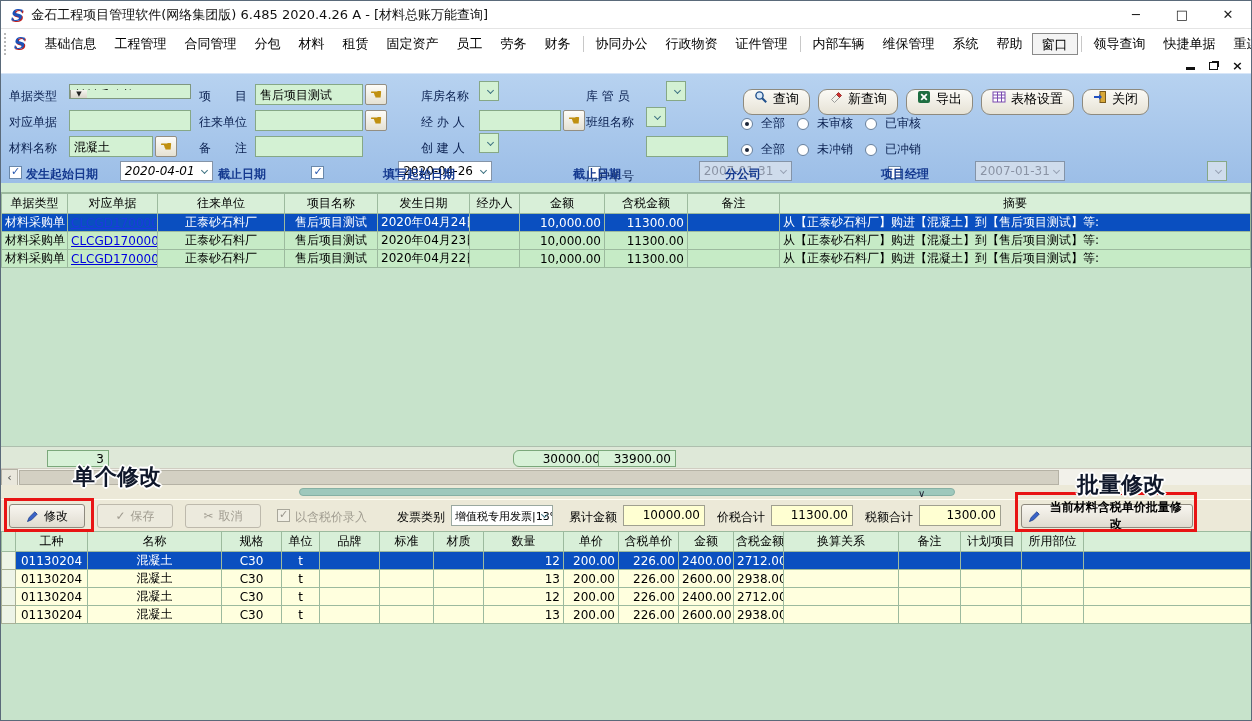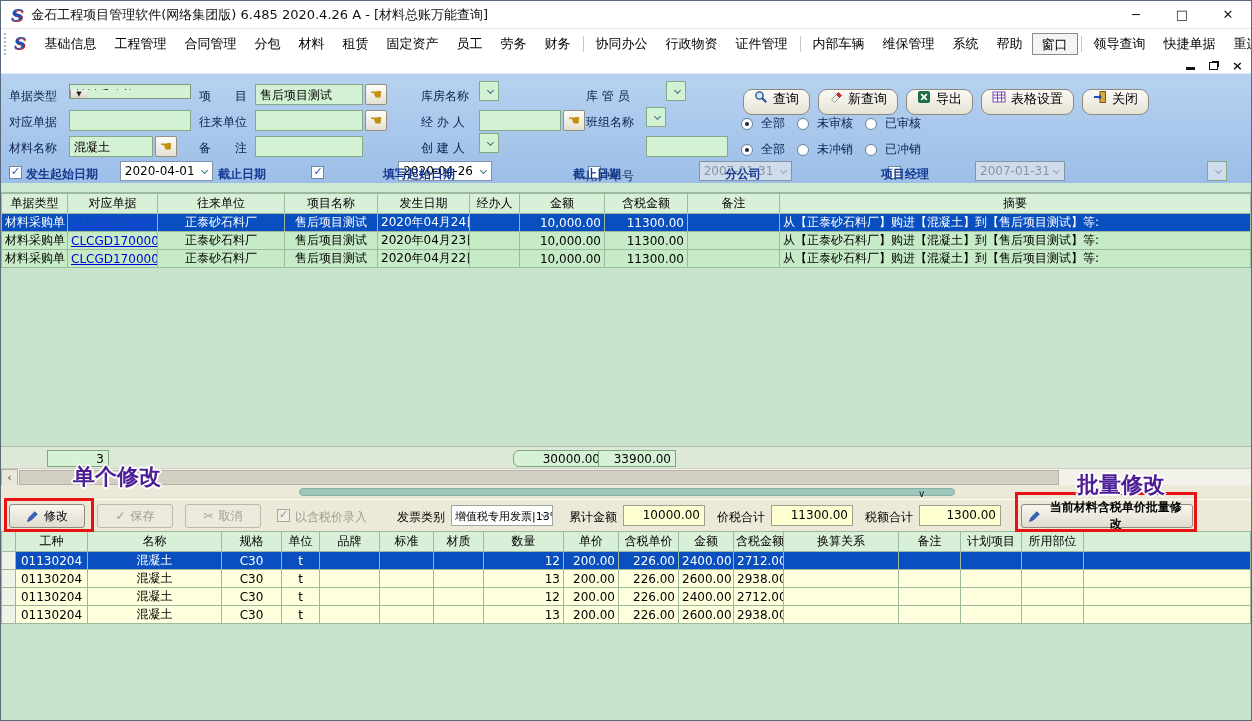--- a/index.html
+++ b/index.html
@@ -97,21 +97,21 @@
   .btn2{display:inline-flex;align-items:center;justify-content:center;gap:5px;height:24px;width:100%;
     background:linear-gradient(#f8f6f0,#e0dcd0);border:1px solid #8e8a7e;border-radius:3px;font-size:12px;}
   .btn2.disb{background:#eceadd;border-color:#bdb9ac;color:#a09c90;}
   .t2lbl{top:9px;position:absolute;color:#000;}
   .ybox{position:absolute;top:5px;height:21px;background:#ffffd2;border:1px solid #a0a090;
     text-align:right;padding:2px 4px;}
   .invcombo{position:absolute;top:5px;height:21px;background:#fff;border:1px solid #9aa8a0;
     font-size:11px;padding:3px 14px 2px 3px;white-space:nowrap;overflow:hidden;}
   .graytxt{color:#a09c90;}
   
-  .ann-text{position:absolute;z-index:60;font-size:22px;font-weight:bold;color:#4c1d95;white-space:nowrap;
+  .ann-text{position:absolute;z-index:60;font-size:22px;font-weight:bold;color:#0f172a;white-space:nowrap;
     text-shadow:-2px 0 0 #fff,2px 0 0 #fff,0 -2px 0 #fff,0 2px 0 #fff,-1px -1px 0 #fff,1px -1px 0 #fff,-1px 1px 0 #fff,1px 1px 0 #fff;}
   .ann-rect{position:absolute;z-index:55;border:3px solid #e81414;background:transparent;}
   
   .statusbar{position:absolute;left:0;top:700px;width:100%;height:21px;
     background:linear-gradient(#eaf2fc,#bbd1ee);border-top:1px solid #8fb0d8;display:flex;align-items:stretch;}
   .scell{border-right:1px solid #9db8d9;box-shadow:1px 0 0 #f0f6fd;display:flex;align-items:center;
     justify-content:center;white-space:nowrap;overflow:hidden;padding:0 4px;}
   .scell.left{justify-content:flex-start;padding-left:9px;}
   .slink{color:#0000e6;text-decoration:underline;padding:0 8px;white-space:nowrap;}
   .gripcorner{position:absolute;right:2px;bottom:2px;width:12px;height:12px;
@@ -293,21 +293,21 @@
           <span class="ritem">
             <span class="radio"></span>
             <span>已冲销</span>
           </span>
         </span>
     </div>
 
     <div class="frow" style="top:88px;">
       <span class="fc cb on" style="left:8px;top:4px;"></span>
       <span class="fl b" style="left:25px;">发生起始日期</span>
-      <span class="fc combo-flat datec" style="left:102px;width:88px;">
+      <span class="fc combo-flat datec" style="left:102px;width:88px;font-style:italic;">
         <span>2020-04-01</span><span class="chev"></span>
       </span>
       <span class="fc cb on" style="left:200px;top:4px;"></span>
       <span class="fl b" style="left:217px;">截止日期</span>
       <span class="fc combo-flat datec" style="left:270px;width:88px;">
         <span>2020-04-26</span><span class="chev"></span>
       </span>
       <span class="fc cb" style="left:366px;top:4px;"></span>
       <span class="fl b" style="left:382px;">填写起始日期</span>
       <span class="fc combo-flat datec dis" style="left:460px;width:88px;">

